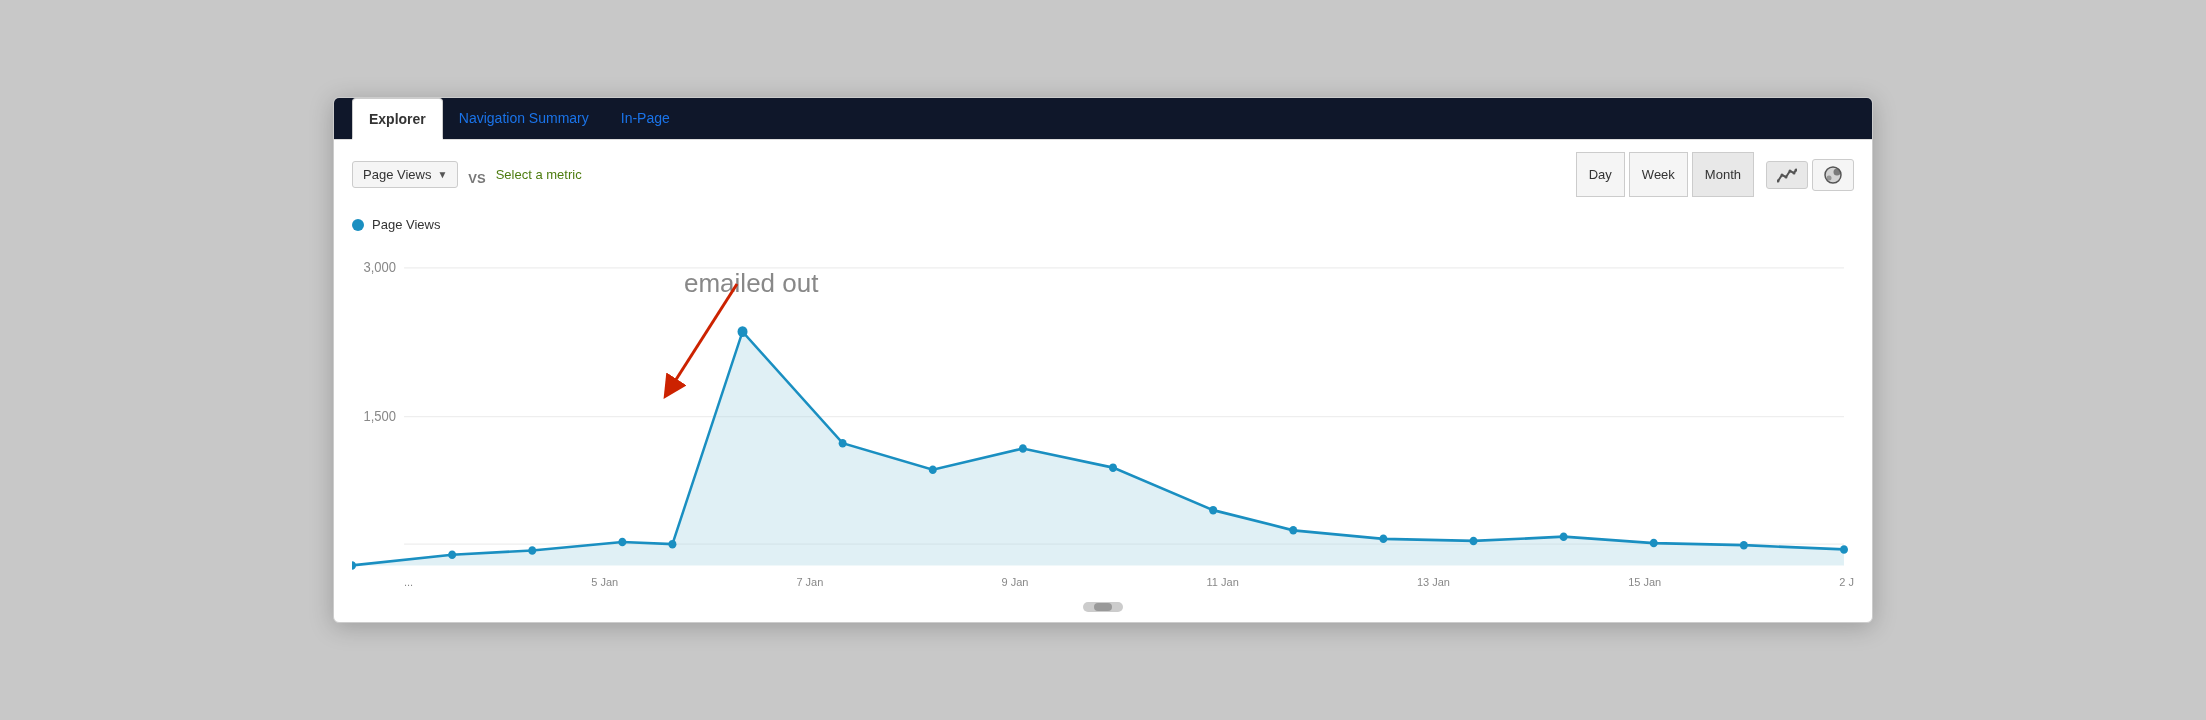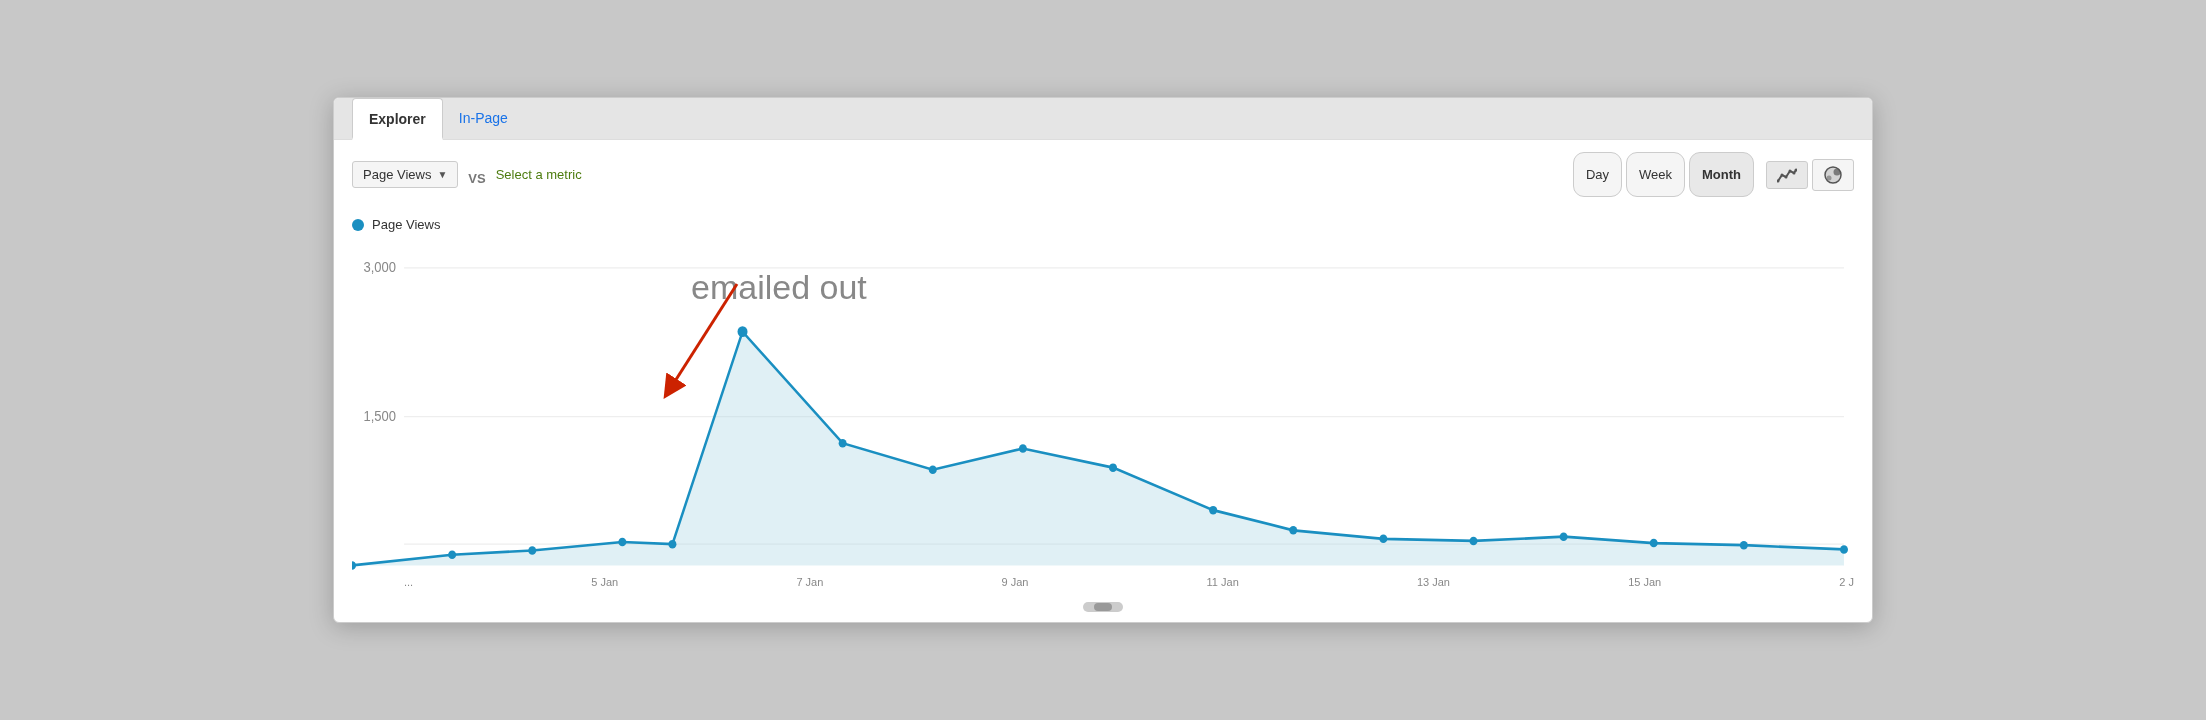--- a/index.html
+++ b/index.html
@@ -18,21 +18,21 @@
       box-shadow: 0 4px 24px rgba(0,0,0,0.22);
       width: 1540px;
       padding: 0;
       overflow: hidden;
     }
     .tabs {
       display: flex;
       align-items: center;
       border-bottom: 1px solid #ddd;
       padding: 0 18px;
-      background: #e5e5e5;
+      background: #0f172a;
     }
     .tab {
       padding: 12px 16px 10px;
       font-size: 14px;
       cursor: pointer;
       border-bottom: 3px solid transparent;
       color: #1a73e8;
       font-weight: 500;
     }
     .tab.active {
@@ -86,25 +86,25 @@
       align-items: center;
       gap: 4px;
     }
     .period-btn {
       border: 1px solid #ccc;
       background: #f5f5f5;
       padding: 14px 12px;
       font-size: 13px;
       cursor: pointer;
       color: #333;
-      border-radius: 11px;
+      border-radius: 0;
     }
     .period-btn.active {
       background: #e8e8e8;
-      font-weight: bold;
+      font-weight: normal;
     }
     .chart-type-btn {
       border: 1px solid #ccc;
       background: #f5f5f5;
       padding: 5px 10px;
       font-size: 14px;
       cursor: pointer;
       border-radius: 3px;
       display: flex;
       align-items: center;
@@ -137,22 +137,22 @@
       width: 100%;
       height: 340px;
     }
     svg.chart-svg {
       width: 100%;
       height: 100%;
     }
     .annotation {
       position: absolute;
       top: 32px;
-      left: 339px;
-      font-size: 34px;
+      left: 332px;
+      font-size: 26px;
       color: #888;
       pointer-events: none;
       white-space: nowrap;
     }
     .arrow-annotation {
       position: absolute;
       top: 28px;
       left: 310px;
       pointer-events: none;
     }
@@ -193,20 +193,21 @@
       color: #555;
     }
   </style>
 </head>
 <body>
 
 <div class="card">
 
   <div class="tabs">
     <div class="tab active">Explorer</div>
+    <div class="tab">Navigation Summary</div>
     <div class="tab">In-Page</div>
   </div>
 
   <div class="toolbar">
     <div class="toolbar-left">
       <div class="metric-dropdown">
         <span>Page Views</span>
         <span class="dropdown-arrow">▼</span>
       </div>
       <span class="vs-label">VS</span>

